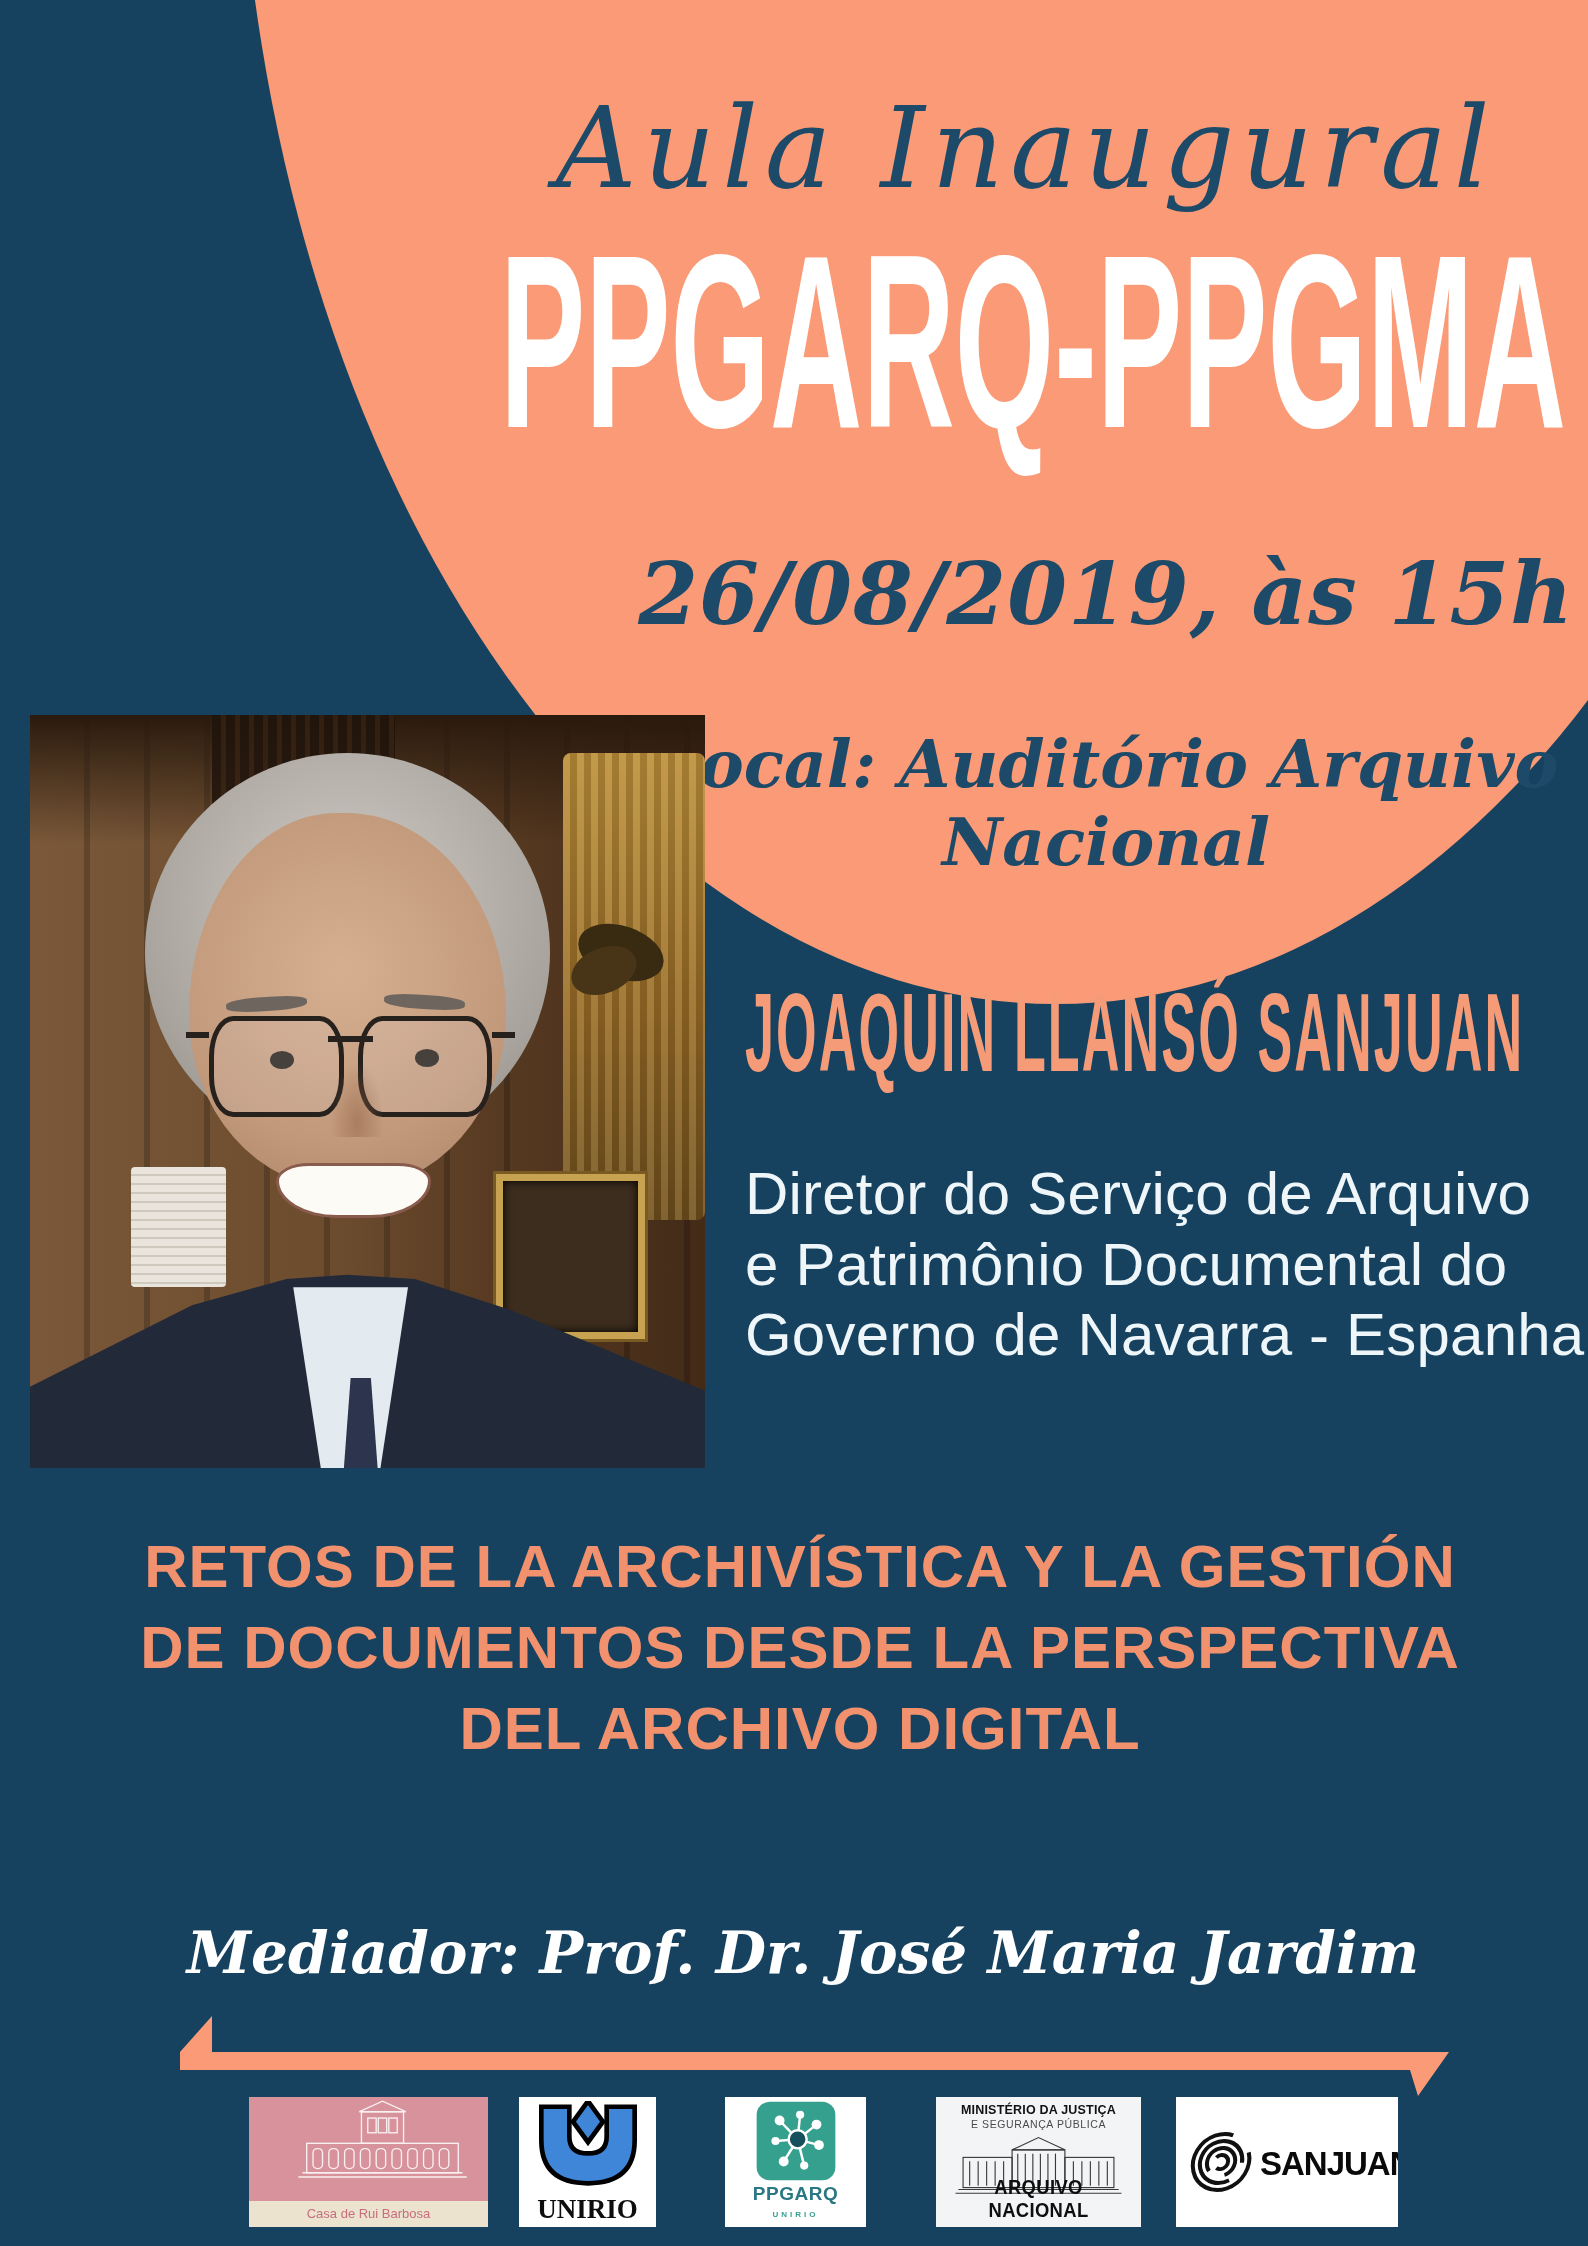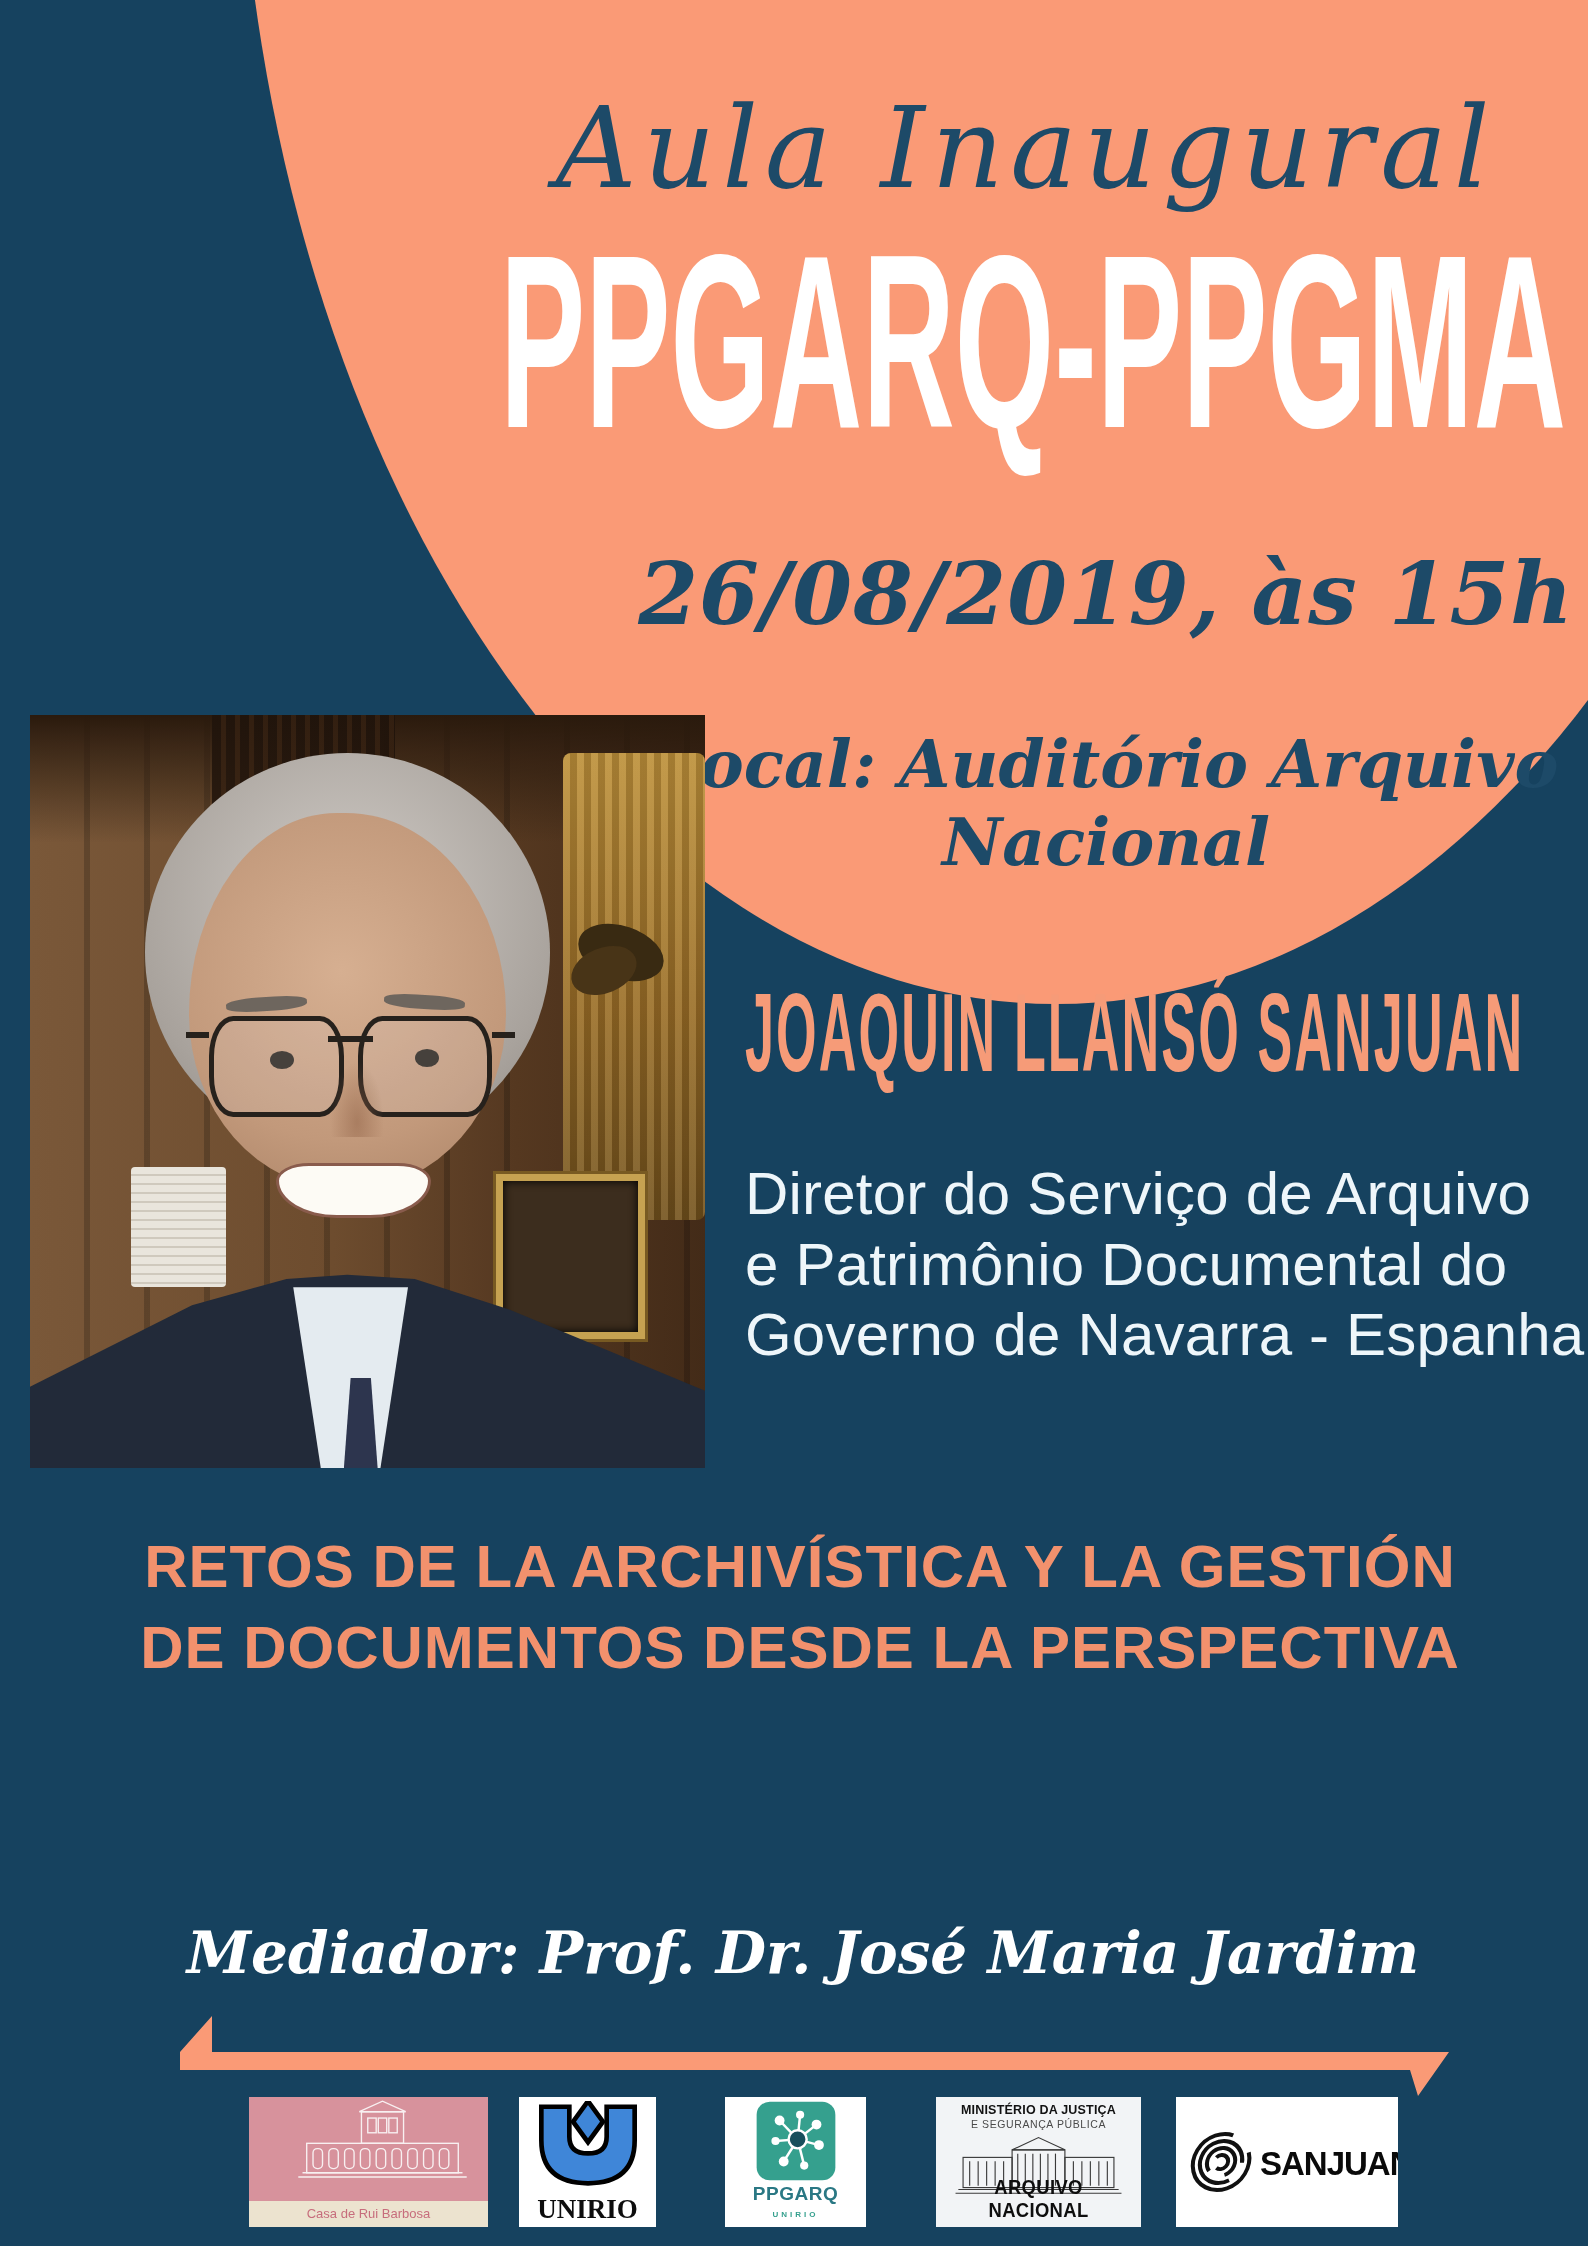--- a/index.html
+++ b/index.html
@@ -203,20 +203,21 @@
 
   <div class="abs speaker-role">
     <div class="nowrap">Diretor do Serviço de Arquivo</div>
     <div class="nowrap">e Patrimônio Documental do</div>
     <div class="nowrap">Governo de Navarra - Espanha</div>
   </div>
 
   <div class="abs talk-title">
     <div class="nowrap">RETOS DE LA ARCHIVÍSTICA Y LA GESTIÓN</div>
     <div class="nowrap">DE DOCUMENTOS DESDE LA PERSPECTIVA</div>
+    <div class="nowrap">DEL ARCHIVO DIGITAL</div>
   </div>
 
   <div class="abs mediator nowrap">Mediador: Prof. Dr. José Maria Jardim</div>
 
   <div class="abs ribbon"></div>
 
   <div class="abs logo logo-casa">
     <svg viewBox="0 0 200 95" width="211" height="100">
       <g stroke="#F8F0F1" stroke-width="1.3" fill="none">
         <polygon points="78,14 100,4 122,14"></polygon>

